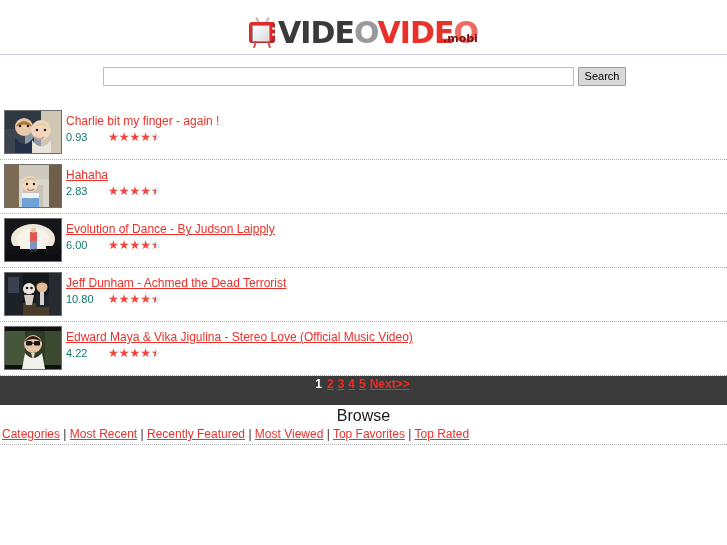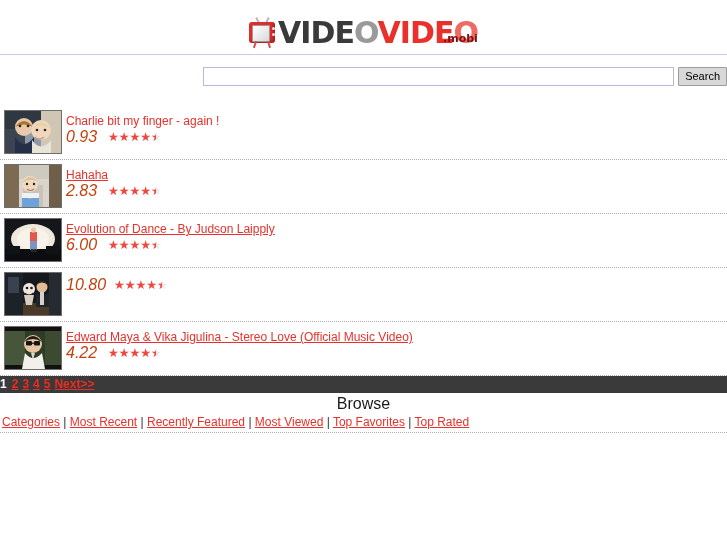--- a/index.html
+++ b/index.html
@@ -123,21 +123,21 @@
   }
   .search-help {
     color: #d02020;
     text-decoration: underline;
     cursor: pointer;
   }
   .search-row {
     margin-top: 5px;
     padding-left: 2px;
     display: flex;
-    justify-content: flex-end;
+    justify-content: center;
     align-items: flex-start;
   }
   .search-input {
     width: 465px;
     height: 15px;
     padding: 1px 2px;
     font-family: "Liberation Sans", sans-serif;
     font-size: 12px;
     border: 1px solid #b9b9e0;
     background: #ffffff;
@@ -195,24 +195,23 @@
     line-height: 14px;
   }
   .video-title.hovered { text-decoration: underline; }
   .video-meta {
     margin-top: 3px;
     display: flex;
     align-items: center;
     line-height: 12px;
   }
   .video-duration {
-    font-size: 16px;
-    color: #c2410c;
+    font-size: 11px;
+    color: #0f766e;
     min-width: 34px;
-    font-style: italic;
   }
   .stars {
     margin-left: 8px;
     display: inline-block;
     position: relative;
     height: 11px;
     line-height: 11px;
     white-space: nowrap;
   }
   .stars-bg, .stars-fg {
@@ -226,22 +225,22 @@
     left: 0; top: 0;
     color: #f4453c;
     overflow: hidden;
     white-space: nowrap;
   }
 
   
   .pager {
     width: 100%;
     background: #3a3a3a;
-    text-align: left;
-    padding: 1px 0 2px 0;
+    text-align: center;
+    padding: 1px 0 14px 0;
     font-size: 12px;
     font-weight: bold;
   }
   .pager-current {
     color: #ffffff;
     margin-right: 3px;
   }
   .pager-link {
     color: #ee2b22;
     text-decoration: underline;
@@ -401,20 +400,21 @@
         <circle cx="26.5" cy="15" r="1.3" fill="#16181c"></circle>
         <path d="M20 20 q4 4 8 0" stroke="#16181c" stroke-width="1" fill="none"></path>
         <path d="M19 22 l10 0 l-2 10 l-6 0z" fill="#d8cfc2"></path>
         <circle cx="37" cy="14" r="5.5" fill="#e3bb97"></circle>
         <path d="M31 12 q6 -9 12 0 q-6 -5 -12 0z" fill="#2a231c"></path>
         <path d="M31 19 q6 8 13 0 l0 15 l-13 0z" fill="#20242b"></path>
         <rect x="35" y="19" width="4" height="13" fill="#d6d2cb"></rect>
       </svg>
     </div>
     <div class="video-info">
+      <a class="video-title hovered">Jeff Dunham - Achmed the Dead Terrorist</a>
       <div class="video-meta">
         <span class="video-duration">10.80</span>
         <span class="stars">
           <span class="stars-bg">★★★★★</span>
           <span class="stars-fg" style="width: 90%;">★★★★★</span>
         </span>
       </div>
     </div>
   </div>
 

